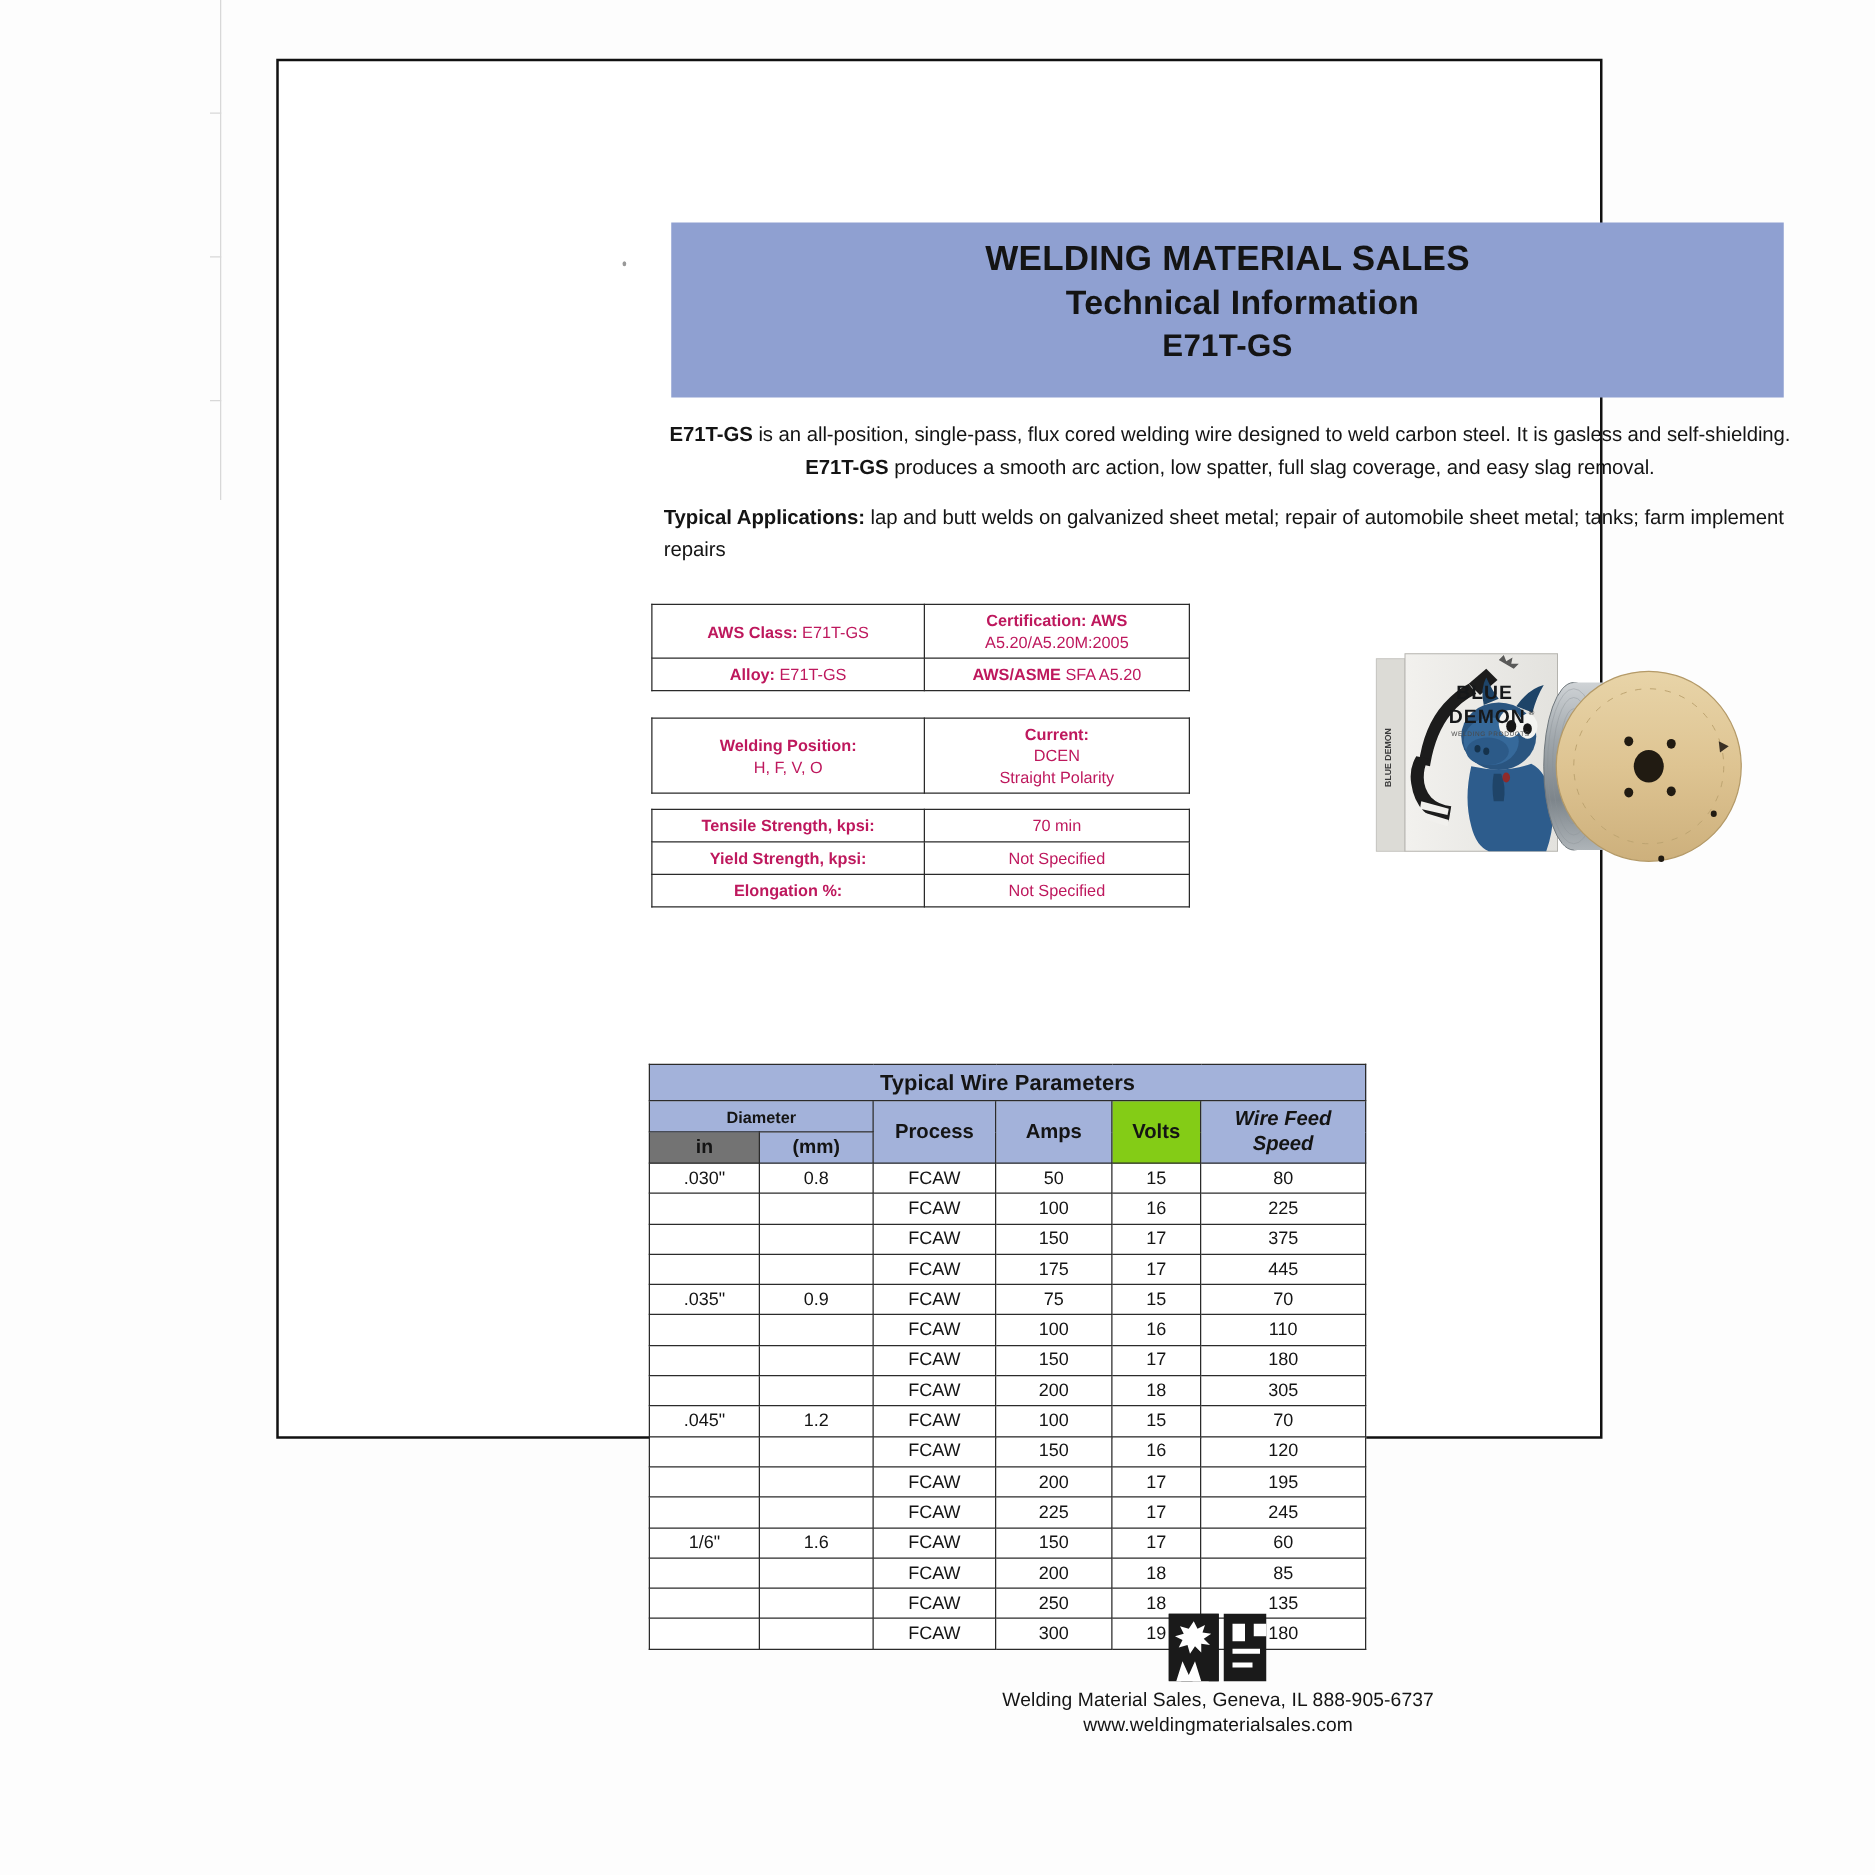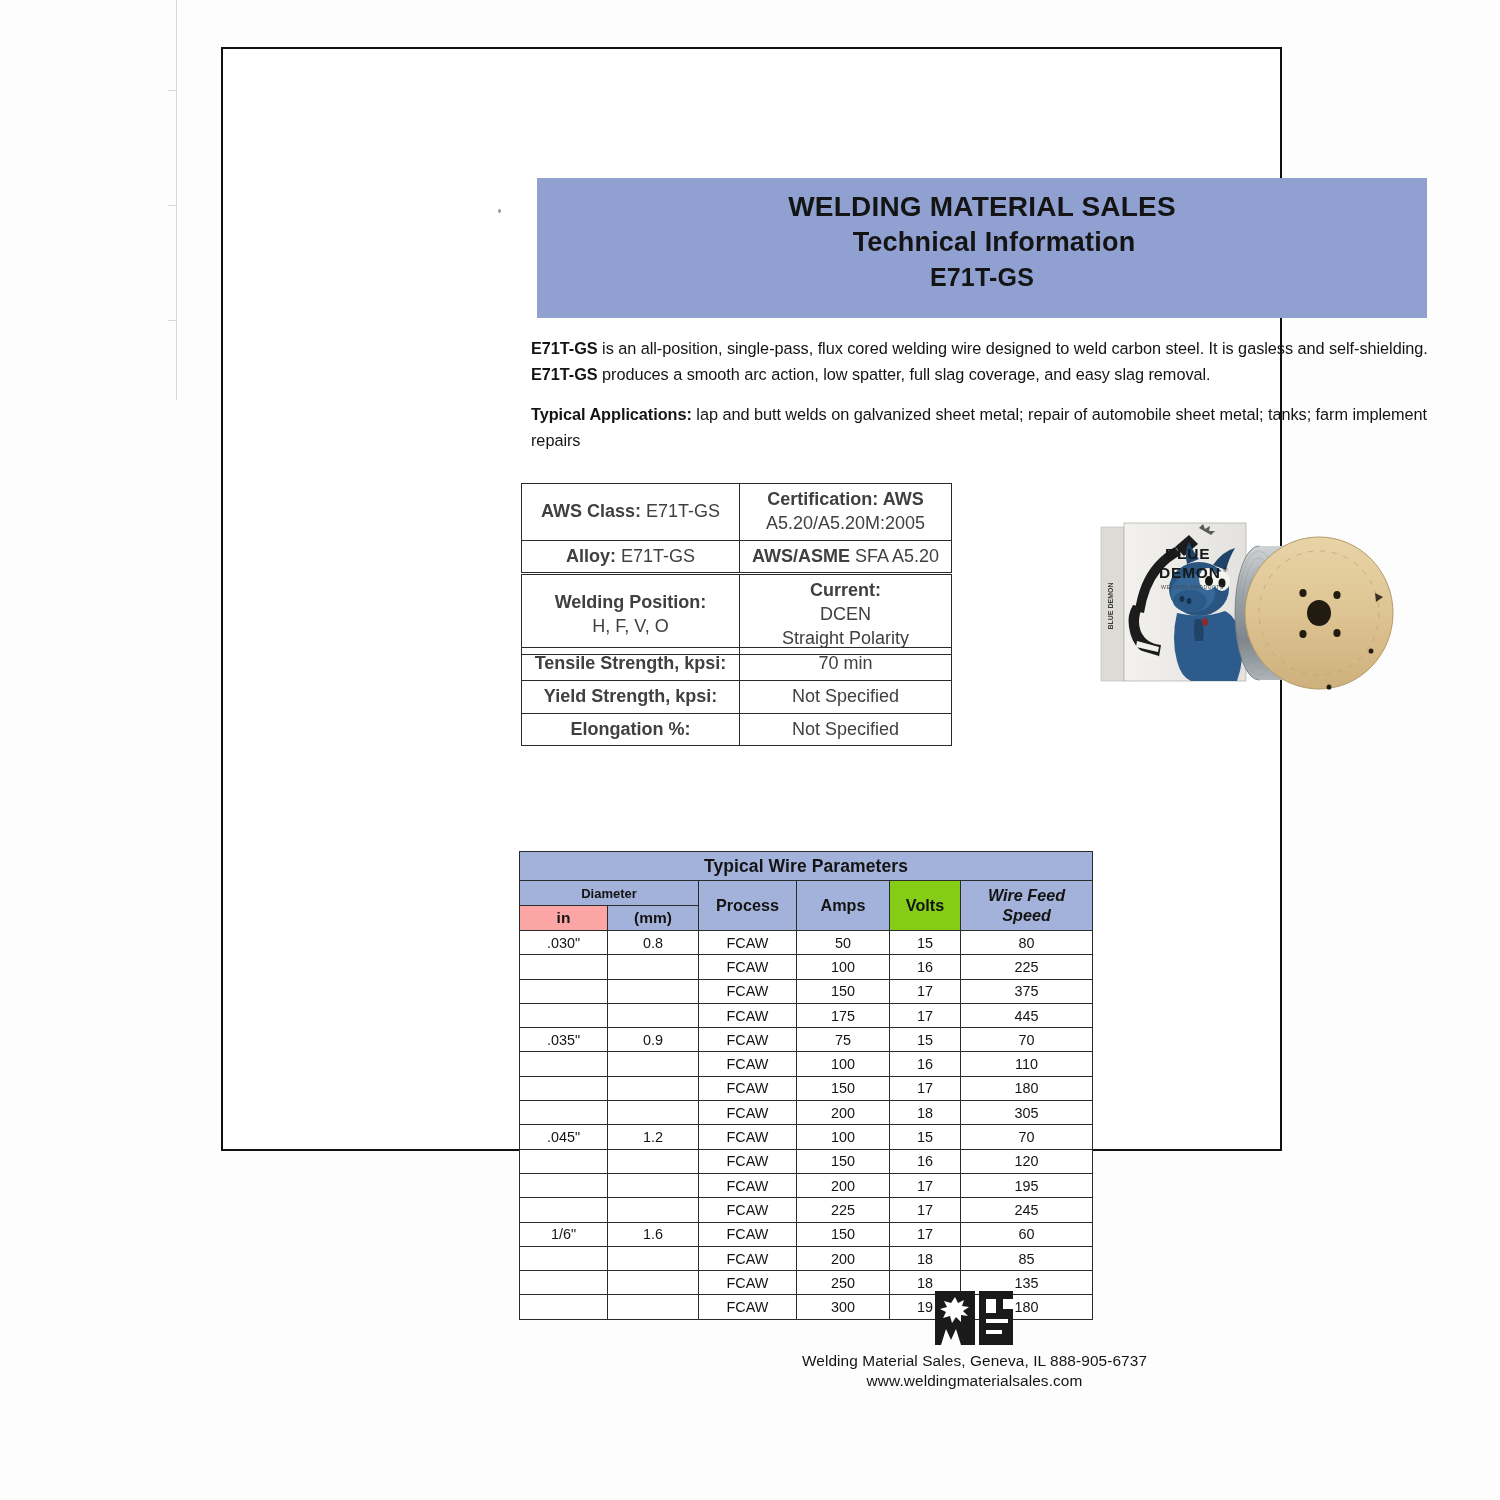--- a/index.html
+++ b/index.html
@@ -69,30 +69,30 @@
   
   .body-text {
     position: absolute;
     color: #141414;
     font-size: 16.3px;
     line-height: 1.62;
     letter-spacing: -0.05px;
   }
   .body-text b { font-weight: bold; }
 
-  #intro-para { left: 308px; top: 286px; width: 906px; }
+  #intro-para { left: 308px; top: 286px; width: 906px; text-align: center; }
   #applications-para { left: 308px; top: 352px; width: 900px; }
 
   
   .spec-table {
     position: absolute;
     border-collapse: collapse;
     table-layout: fixed;
-    font-size: 18px;
-    color: #404040;
+    font-size: 13px;
+    color: #be185d;
   }
   .spec-table td {
     border: 1.6px solid #2a2a2a;
     text-align: center;
     vertical-align: middle;
     padding: 4px 5px;
     line-height: 1.32;
   }
   .spec-table .lab { font-weight: bold; }
   .spec-table .lab span.norm { font-weight: normal; }
@@ -340,21 +340,21 @@
           <th class="grp-head" colspan="2" style="background: rgb(163, 178, 218);">Diameter</th>
           <th class="tall-head" rowspan="2" style="background: rgb(163, 178, 218);">Process</th>
           <th class="tall-head" rowspan="2" style="background: rgb(163, 178, 218);">Amps</th>
           <th class="tall-head" rowspan="2" style="background: #84cc16;">Volts</th>
           <th class="tall-head" rowspan="2" style="background: rgb(163, 178, 218); font-style: italic;">
             <span>Wire Feed</span><br>
             <span>Speed</span>
           </th>
         </tr>
         <tr>
-          <th class="sub-head" style="background: #fca5a5; margin-top: 18px;">in</th>
+          <th class="sub-head" style="background: #737373; margin-top: 18px;">in</th>
           <th class="sub-head" style="background: rgb(163, 178, 218);">(mm)</th>
         </tr>
       </thead>
       <tbody id="params-body">
           <tr>
             <td>.030"</td>
             <td>0.8</td>
             <td>FCAW</td>
             <td>50</td>
             <td>15</td>

